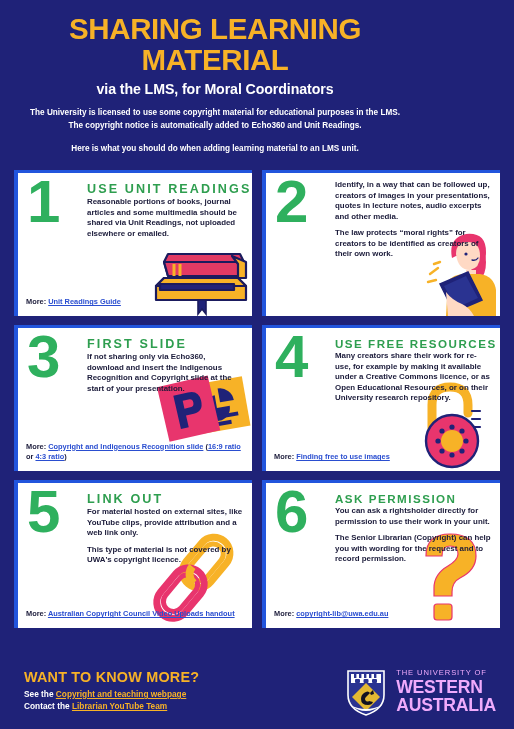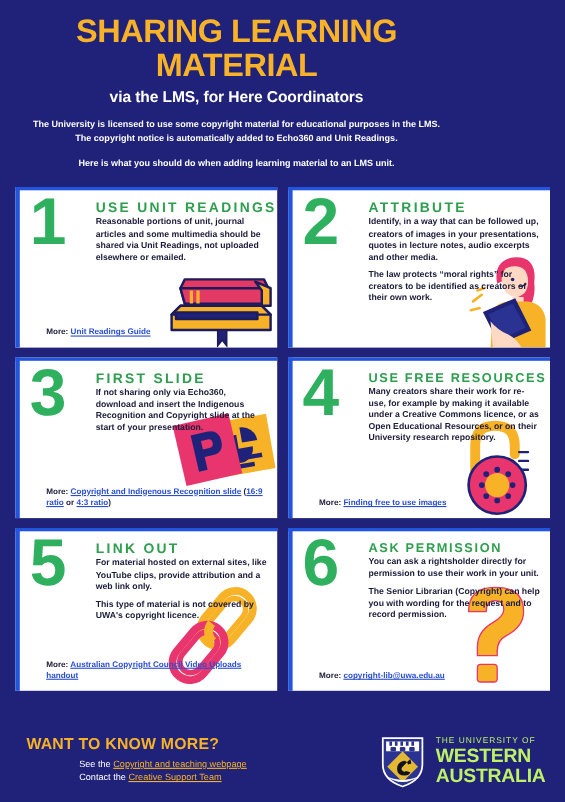--- a/index.html
+++ b/index.html
@@ -56,50 +56,50 @@
     margin:2px 0 1px;white-space:nowrap;
   }
   .chead.sm{font-size:11.6px;letter-spacing:1.5px;}
   .cbody{
     color:#1B1B3A;font-size:7.9px;line-height:1.33;font-weight:600;
   }
   .cbody p{margin:0 0 6px;}
   .cbody p:last-child{margin-bottom:0;}
   .more{
     position:absolute;left:8px;bottom:8px;right:8px;
-    color:#1B1B3A;font-size:7.4px;font-weight:600;line-height:1.45;z-index:4;margin-left:16px;
+    color:#1B1B3A;font-size:7.4px;font-weight:600;line-height:1.45;z-index:4;
   }
   .more a{color:#2A4ED0;text-decoration:underline;}
   .more .lbl{color:#1B1B3A;}
 
   
   .art{position:absolute;right:0;bottom:0;z-index:1;pointer-events:none;}
 
   
   .footer{
     position:absolute;left:0;bottom:0;width:514px;height:74px;
   }
   .f-left{position:absolute;left:24px;top:14px;}
   .f-title{color:#F7B227;font-size:14.4px;font-weight:bold;letter-spacing:0.2px;margin:0 0 3px;}
-  .f-line{color:#FFFFFF;font-size:8.3px;font-weight:normal;line-height:1.5;margin-left:48px;}
+  .f-line{color:#FFFFFF;font-size:8.3px;font-weight:bold;line-height:1.5;}
   .f-line a{color:#F7B227;text-decoration:underline;}
   .f-right{position:absolute;right:18px;top:12px;display:flex;align-items:center;gap:8px;}
-  .uwa-words{color:#bef264;line-height:1;}
+  .uwa-words{color:#f0abfc;line-height:1;}
   .uwa-l1{font-size:7.6px;letter-spacing:0.9px;font-weight:500;margin-bottom:2px;}
   .uwa-l2{font-size:17.6px;font-weight:bold;letter-spacing:-0.2px;line-height:1.02;}
   .uwa-l3{font-size:17.6px;font-weight:bold;letter-spacing:-0.2px;line-height:1.02;}
 </style>
 </head>
 <body>
 
 <div class="poster">
 
   <div class="header">
     <div class="title">SHARING LEARNING MATERIAL</div>
-    <div class="subtitle">via the LMS, for Here Coordinators</div>
+    <div class="subtitle">via the LMS, for Moral Coordinators</div>
     <div class="intro">
       <div>The University is licensed to use some copyright material for educational purposes in the LMS.</div>
       <div>The copyright notice is automatically added to Echo360 and Unit Readings.</div>
     </div>
     <div class="intro2">Here is what you should do when adding learning material to an LMS unit.</div>
   </div>
 
   <div class="grid">
 
     <div class="card">
@@ -114,21 +114,21 @@
           <path d="M40 26 L40 38" stroke="#F7B227" stroke-width="3"></path>
           <path d="M46 26 L46 38" stroke="#F7B227" stroke-width="3"></path>
         </g>
         <path d="M64 62 L64 76 L68 71 L72 76 L72 62 Z" fill="#1F2278" stroke="#1B1B5E" stroke-width="1.6"></path>
       </svg>
       <div class="card-inner">
         <div class="numwrap">1</div>
         <div class="ctext">
           <div class="chead">USE UNIT READINGS</div>
           <div class="cbody">
-            <p>Reasonable portions of unit, journal articles and some multimedia should be shared via Unit Readings, not uploaded elsewhere or emailed.</p>
+            <p>Reasonable portions of books, journal articles and some multimedia should be shared via Unit Readings, not uploaded elsewhere or emailed.</p>
           </div>
         </div>
         <div class="more">
           <span class="lbl">More:</span>
           <a href="#">Unit Readings Guide</a>
         </div>
       </div>
     </div>
 
     <div class="card">
@@ -141,21 +141,20 @@
         <path d="M18 56 L46 44 L60 72 L32 84 Z" fill="#1F2278" stroke="#1F2278" stroke-width="1.5"></path>
         <path d="M22 58 L44 48 L56 70 L34 80 Z" fill="#2A3391"></path>
         <path d="M24 64 Q30 72 40 76 Q48 80 52 88 L26 88 Z" fill="#FFD9C4"></path>
         <path d="M8 46 L16 40 M6 54 L14 52 M12 36 L18 34" stroke="#F7B227" stroke-width="2.4" stroke-linecap="round"></path>
         <circle cx="44" cy="26" r="1.6" fill="#1F2278"></circle>
         <path d="M50 32 Q54 33 56 30" stroke="#1F2278" stroke-width="1.3" fill="none" stroke-linecap="round"></path>
       </svg>
       <div class="card-inner">
         <div class="numwrap">2</div>
         <div class="ctext">
-          <div class="chead">ATTRIBUTE</div>
           <div class="cbody">
             <p>Identify, in a way that can be followed up, creators of images in your presentations, quotes in lecture notes, audio excerpts and other media.</p>
             <p>The law protects “moral rights” for creators to be identified as creators of their own work.</p>
           </div>
         </div>
       </div>
     </div>
 
     <div class="card">
       <svg class="art" width="108" height="88" viewBox="0 0 108 88" style="bottom:12px;right:-2px;">
@@ -272,21 +271,21 @@
 
   <div class="footer">
     <div class="f-left">
       <div class="f-title">WANT TO KNOW MORE?</div>
       <div class="f-line">
         <span>See the</span>
         <a href="#">Copyright and teaching webpage</a>
       </div>
       <div class="f-line">
         <span>Contact the</span>
-        <a href="#">Creative Support Team</a>
+        <a href="#">Librarian YouTube Team</a>
       </div>
     </div>
     <div class="f-right">
       <svg width="44" height="50" viewBox="0 0 44 50">
         <path d="M4 4 L40 4 L40 28 Q40 42 22 48 Q4 42 4 28 Z" fill="#2A3391" stroke="#FFFFFF" stroke-width="1.6"></path>
         <path d="M7 7 L37 7 L37 16 L7 16 Z" fill="#FFFFFF"></path>
         <g fill="#2A3391">
           <rect x="10" y="7" width="2.4" height="4"></rect>
             <rect x="15" y="7" width="2.4" height="4"></rect>
           <rect x="20" y="7" width="2.4" height="4"></rect>

